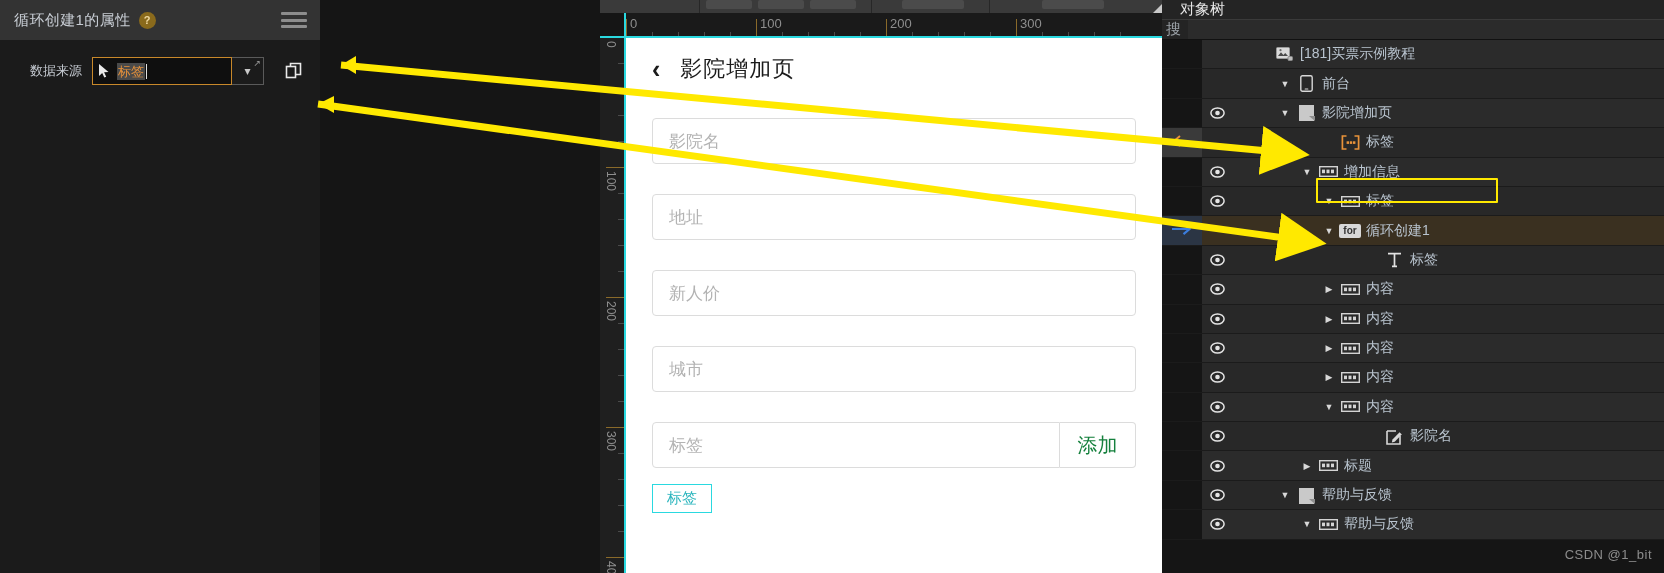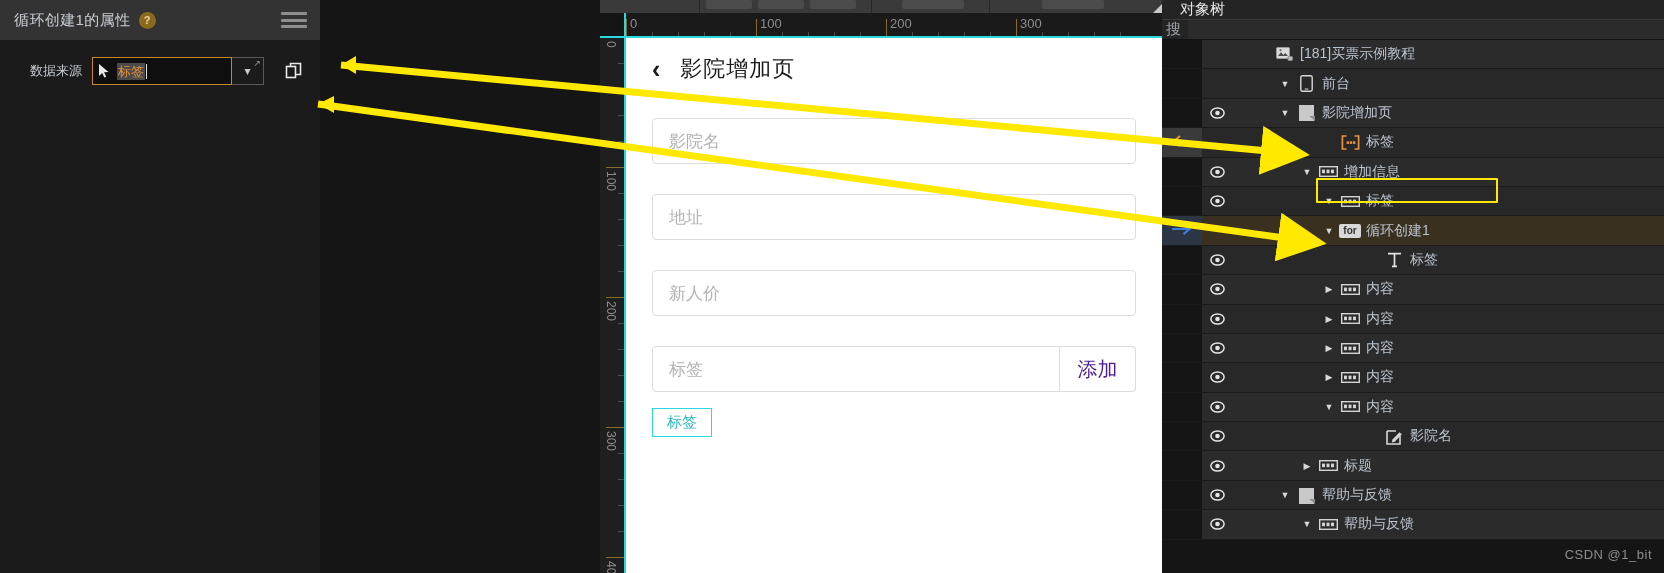--- a/index.html
+++ b/index.html
@@ -110,21 +110,21 @@
     height:46px; border:1px solid #dcdcdc; border-radius:4px;
     display:flex; align-items:center; padding:0 16px; margin-bottom:30px;
     color:#b3b3b3; font-size:17px;
   }
   .field.first{ margin-top:18px; }
   .tag-row{ display:flex; align-items:stretch; margin-bottom:8px; }
   .tag-row .field{ flex:1; margin-bottom:0; border-top-right-radius:0; border-bottom-right-radius:0;}
   .add-btn{
     width:76px; border:1px solid #dcdcdc; border-left:none; border-radius:0 4px 4px 0;
     display:flex; align-items:center; justify-content:center;
-    font-size:20px; color:#4c1d95; background:#fff;
+    font-size:20px; color:#15803d; background:#fff;
   }
   .chip{
     display:inline-flex; align-items:center; justify-content:center;
     border:1px solid #2ad9e0; color:#2ab5bd; font-size:15px;
     padding:4px 14px; margin-top:8px;
   }
 
   
   .right-panel{
     width:502px; height:573px; background:#151515; position:relative;
@@ -307,20 +307,23 @@
       <div class="field-wrap">
         <div class="field first">
             <span>影院名</span>
           </div>
         <div class="field">
             <span>地址</span>
           </div>
         <div class="field">
             <span>新人价</span>
           </div>
+        <div class="field">
+            <span>城市</span>
+          </div>
         <div class="tag-row">
           <div class="field">
               <span>标签</span>
             </div>
           <div class="add-btn">添加</div>
         </div>
         <span class="chip">标签</span>
       </div>
     </div>
   </div>

